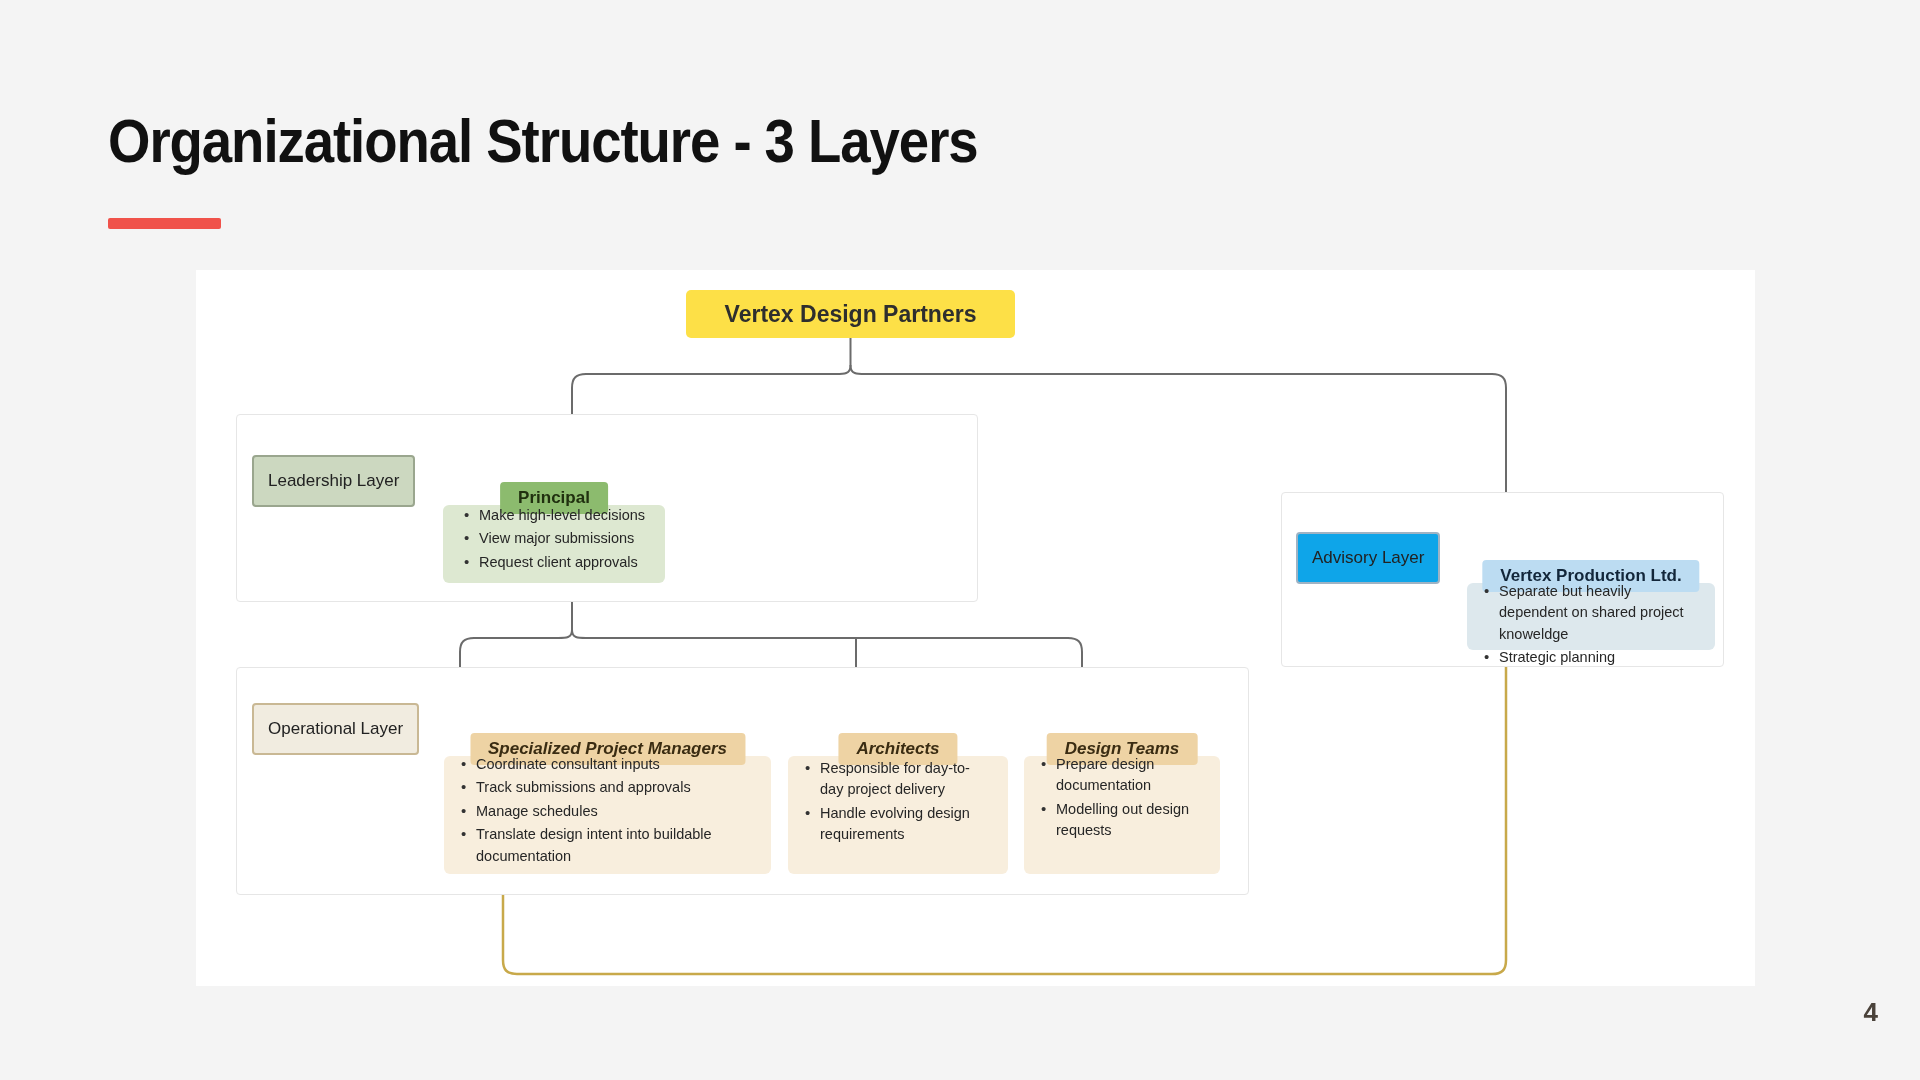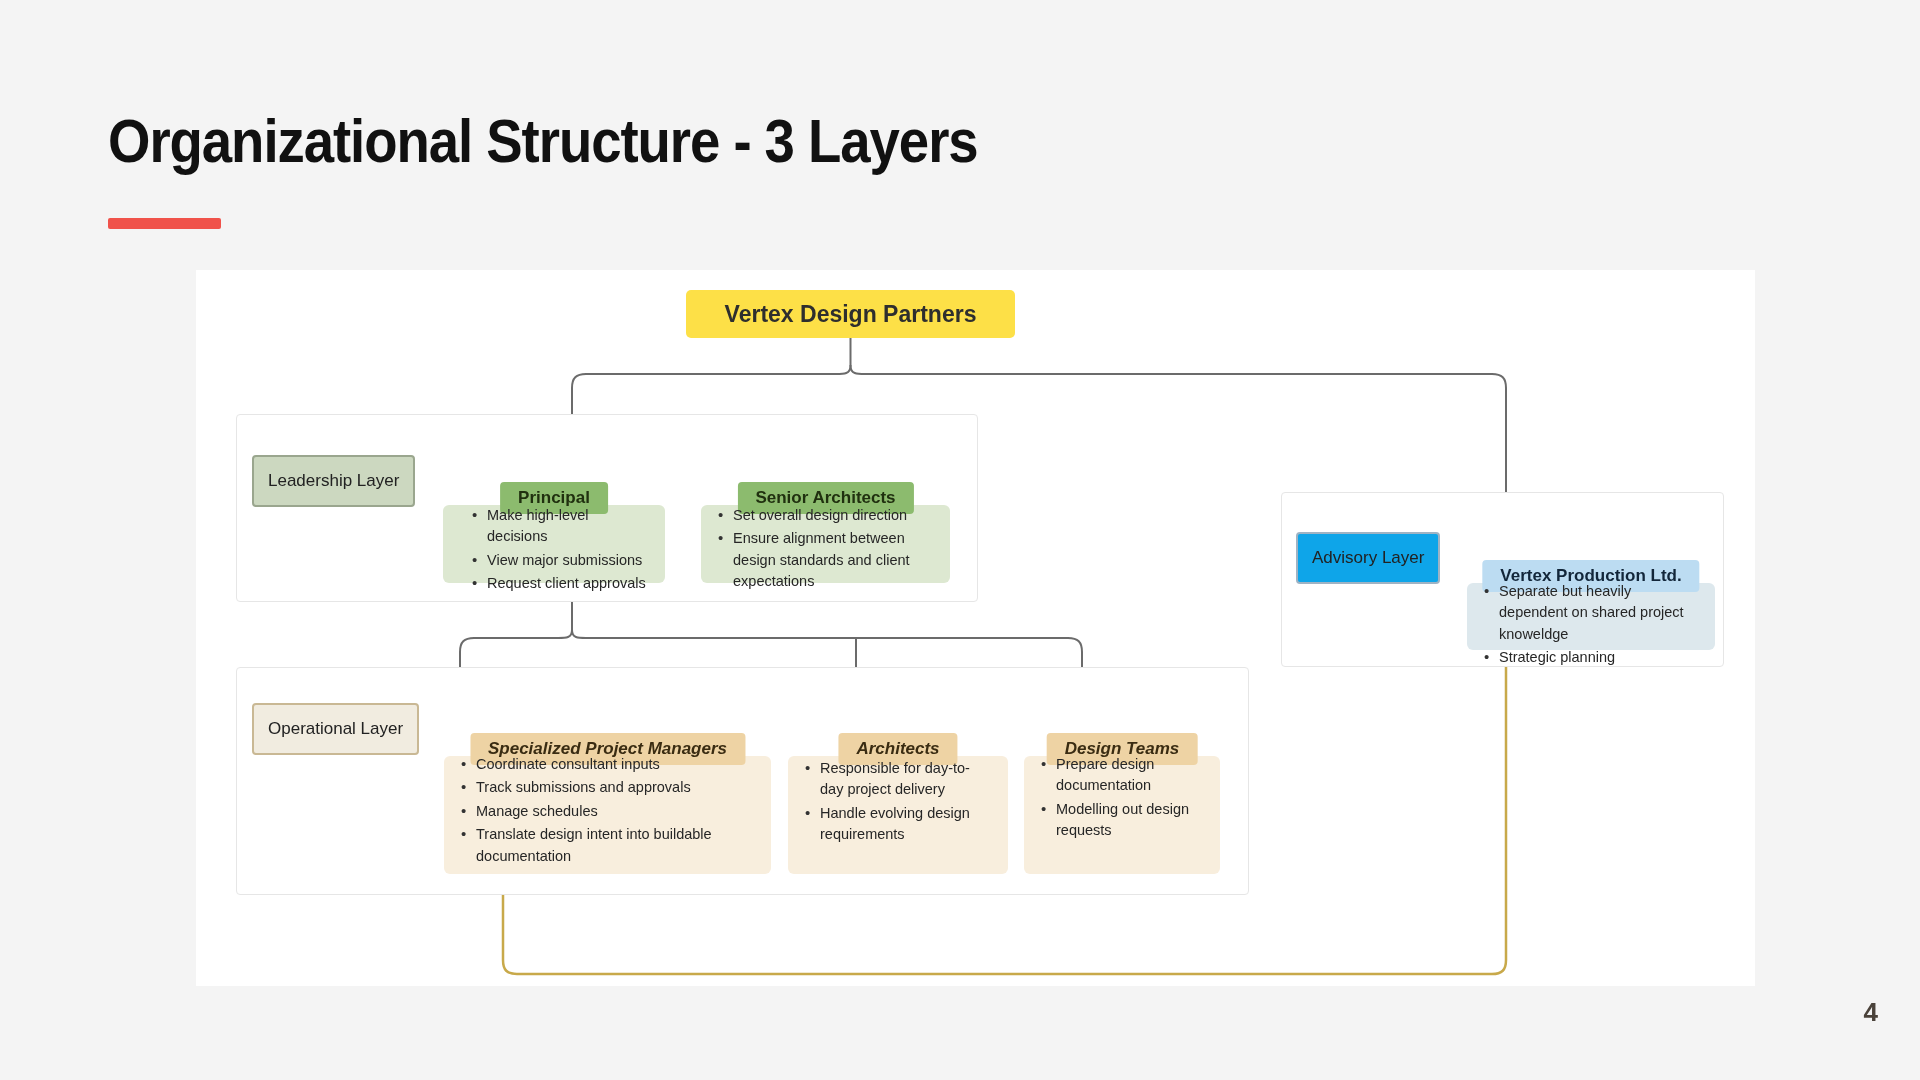--- a/index.html
+++ b/index.html
@@ -248,35 +248,27 @@
   </svg>
 
   <div class="root-node" style="background: #fde047;">Vertex Design Partners</div>
 
   <div class="layer-panel theme-green" id="panel-leadership">
     <div class="layer-badge" id="badge-leadership" style="background: rgb(204, 216, 192); border-color: rgb(154, 166, 142);">Leadership Layer</div>
 
     <div class="role-card" id="card-principal">
       <div class="role-card-body"></div>
       <div class="role-header">Principal</div>
-      <ul class="role-list" style="position:absolute;top:46px;left:12px;right:0;">
+      <ul class="role-list" style="position:absolute;top:46px;left:4px;right:0;">
         <li>Make high-level decisions</li>
         <li>View major submissions</li>
         <li>Request client approvals</li>
       </ul>
     </div>
 
-    <div class="role-card" id="card-senior-architects">
-      <div class="role-card-body"></div>
-      <div class="role-header">Senior Architects</div>
-      <ul class="role-list" style="position:absolute;top:46px;left:0;right:0;">
-        <li>Set overall design direction</li>
-        <li>Ensure alignment between design standards and client expectations</li>
-      </ul>
-    </div>
   </div>
 
   <div class="layer-panel theme-blue" id="panel-advisory">
     <div class="layer-badge" id="badge-advisory" style="background: #0ea5e9; border-color: rgb(159, 179, 196);">Advisory Layer</div>
 
     <div class="role-card" id="card-vertex-prod">
       <div class="role-card-body"></div>
       <div class="role-header">Vertex Production Ltd.</div>
       <ul class="role-list" style="position:absolute;top:44px;left:0;right:0;">
         <li>Separate but heavily dependent on shared project knoweldge</li>

